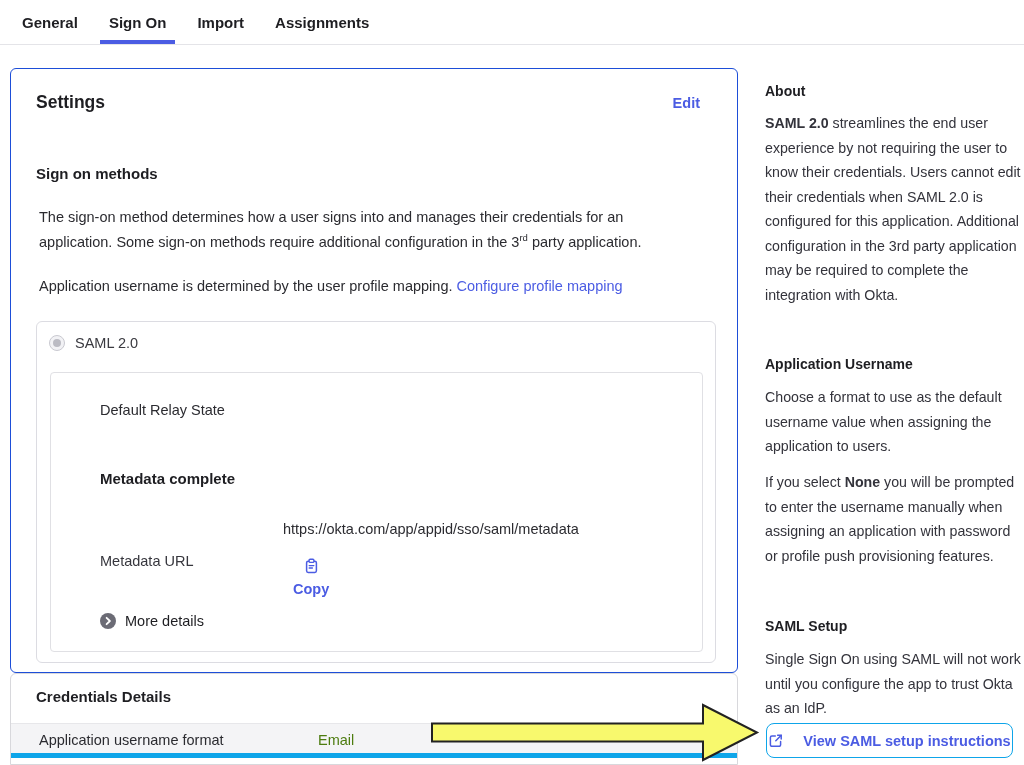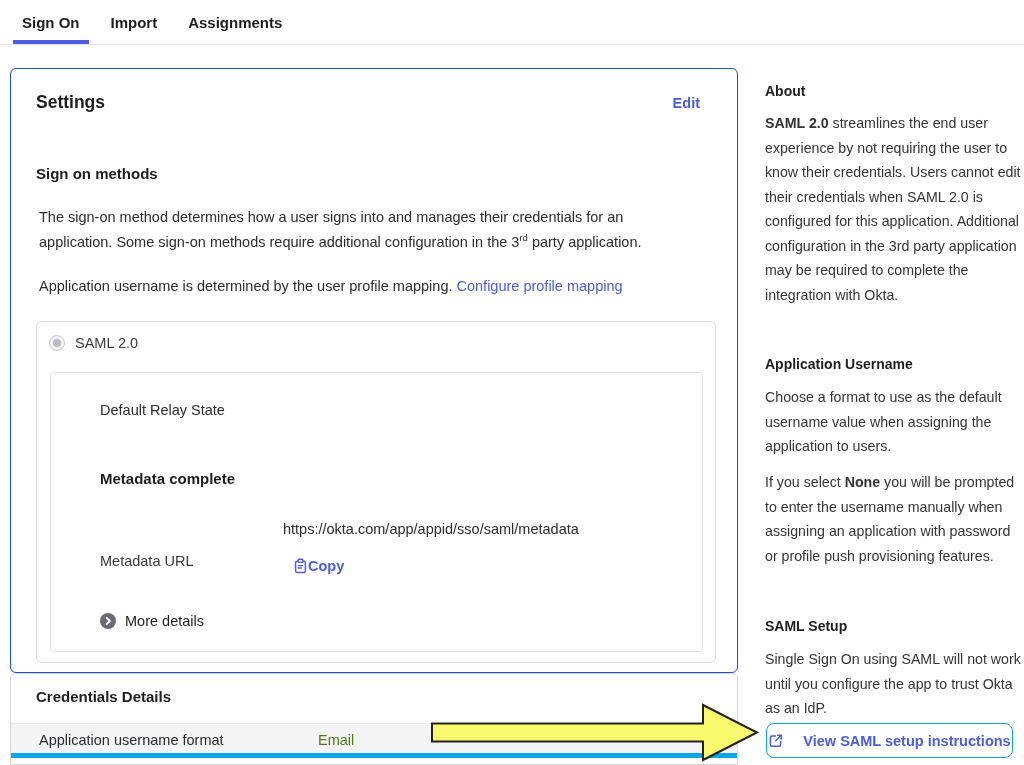--- a/index.html
+++ b/index.html
@@ -50,21 +50,21 @@
   .radio-label { font-size:14.5px; color:#3a3a40; }
 
   .inner-box {
     position:absolute; left:13px; top:50px; width:653px; height:280px;
     border:1px solid #e0e0e4; border-radius:4px; background:#fff;
   }
   .relay-label { position:absolute; left:49px; top:29px; font-size:14.5px; color:#2b2b30; }
   .metadata-heading { position:absolute; left:49px; top:97px; font-size:15px; font-weight:bold; color:#1e1e22; }
   .metadata-label { position:absolute; left:49px; top:148px; font-size:14.5px; color:#36363d;margin-top:32px; }
   .metadata-value { position:absolute; left:232px; top:148px; font-size:14.5px; color:#2b2b30; }
-  .copy-link { position:absolute; left:242px; top:185px; display:flex; align-items:center; cursor:pointer; }
+  .copy-link { position:absolute; left:242px; top:185px; display:flex; align-items:center; gap:7px; cursor:pointer;flex-direction:column; }
   .copy-label { font-size:14.5px; font-weight:bold; color:#4b5ce3; }
   .more-details { position:absolute; left:49px; top:240px; display:flex; align-items:center; gap:9px; cursor:pointer; }
   .more-details-label { font-size:14.5px; color:#1e1e22; }
 
   
   .credentials-card {
     position:absolute; left:10px; top:673px; width:728px; height:92px;
     border:1px solid #d8d8dc; border-radius:6px 6px 0 0; background:#fff; overflow:hidden;
   }
   .credentials-heading { position:absolute; left:25px; top:14px; font-size:15px; font-weight:bold; color:#1e1e22; }
@@ -97,20 +97,21 @@
   .arrow-overlay { position:absolute; left:0; top:0; width:1024px; height:765px; pointer-events:none; }
 
   .icon { display:inline-flex; flex:none; }
 </style>
 </head>
 <body>
 
 <div class="page">
 
   <div class="tabbar">
+    <div class="tab">General</div>
     <div class="tab active">Sign On</div>
     <div class="tab">Import</div>
     <div class="tab">Assignments</div>
   </div>
 
   <div class="settings-card">
     <div class="settings-title">Settings</div>
     <div class="edit-link">Edit</div>
 
     <div class="som-heading">Sign on methods</div>

